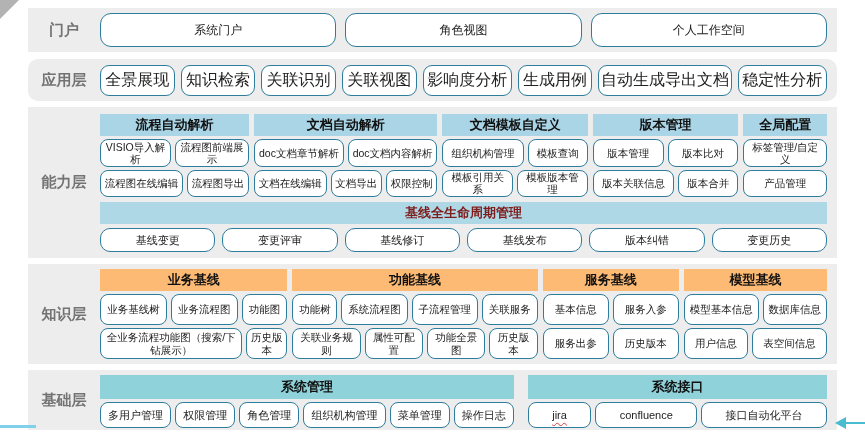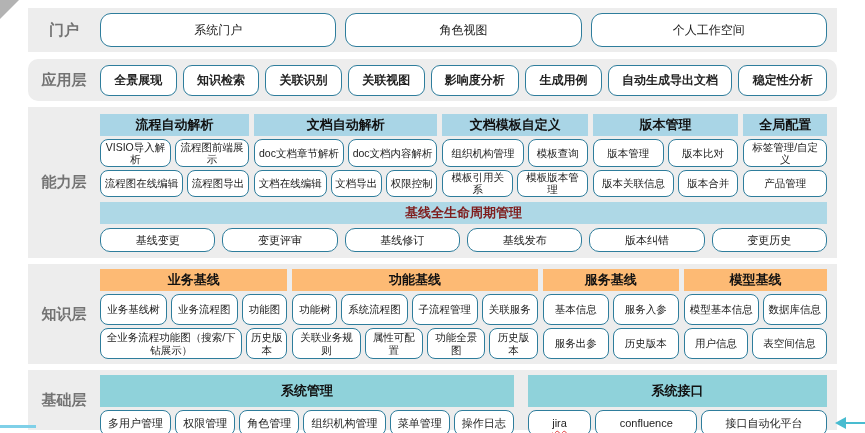--- a/index.html
+++ b/index.html
@@ -18,21 +18,21 @@
     color:#222; min-width:0; padding:1px 3px; }
 
   
   .band-portal { top:8px; height:44px; }
   .portal-row { display:flex; gap:9px; width:100%; }
   .portal-row .btn { flex:1; height:34px; font-size:12px; border-radius:11px; }
 
   
   .band-app { top:59px; height:42px;border-radius:10px; }
   .app-row { display:flex; gap:6px; width:100%; }
-  .app-row .btn { flex:1 1 auto; height:31px; font-size:12px; padding:0 7px; white-space:nowrap;font-weight:bold; }
+  .app-row .btn { flex:1 1 auto; height:31px; font-size:16px; padding:0 7px; white-space:nowrap; }
 
   
   .groups-row { display:flex; gap:5px; width:100%; }
   .group { display:flex; flex-direction:column; gap:3px; min-width:0; }
   .group-header { height:22px; display:flex; align-items:center; justify-content:center;
     font-weight:bold; font-size:13px; color:#111; }
   .btn-row { display:flex; gap:4px; flex:1; min-height:27px; }
   .btn-row .btn { flex:1 1 auto; font-size:10.5px; line-height:1.15; border-radius:8px; border-width:1.4px; }
 
   
@@ -49,21 +49,21 @@
   
   .band-knowledge { top:264px; height:100px; }
   .band-knowledge .content { padding-top:5px; padding-bottom:5px; }
   .know .group-header { background:#fdba74; }
   .know-g1{flex:187 1 0;} .know-g2{flex:245 1 0;} .know-g3{flex:136 1 0;} .know-g4{flex:143 1 0;}
   .know .btn-row { min-height:31px; }
 
   
   .band-foundation { top:370px; height:60px; }
   .band-foundation .content { padding-top:5px; padding-bottom:5px; }
-  .found .group-header { background:#8fd2da; height:32px; }
+  .found .group-header { background:#8fd2da; height:24px; }
   .found-g1{flex:415 1 0;} .found-g2{flex:300 1 0;}
   .found .groups-row { gap:14px; }
   .found .btn-row { min-height:26px; }
   .found .btn-row .btn { font-size:11px; }
 
   .red-wavy-underline { text-decoration:underline; text-decoration-style:wavy;
     text-decoration-color:#e03a3a; text-decoration-thickness:1px; text-underline-offset:3px; }
 
   
   .corner-triangle { position:absolute; top:0; left:0; width:19px; height:19px;

